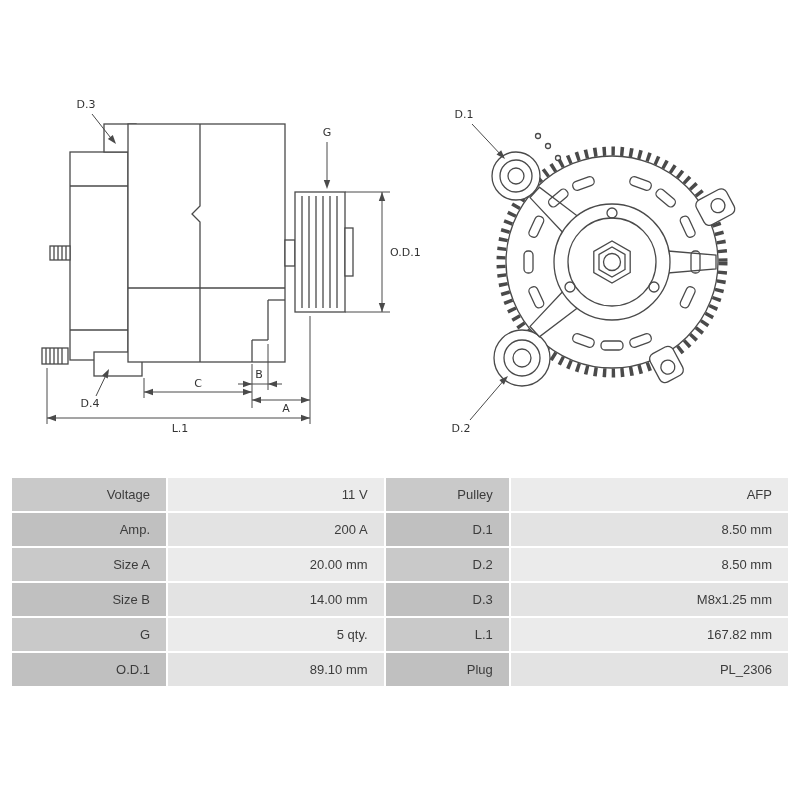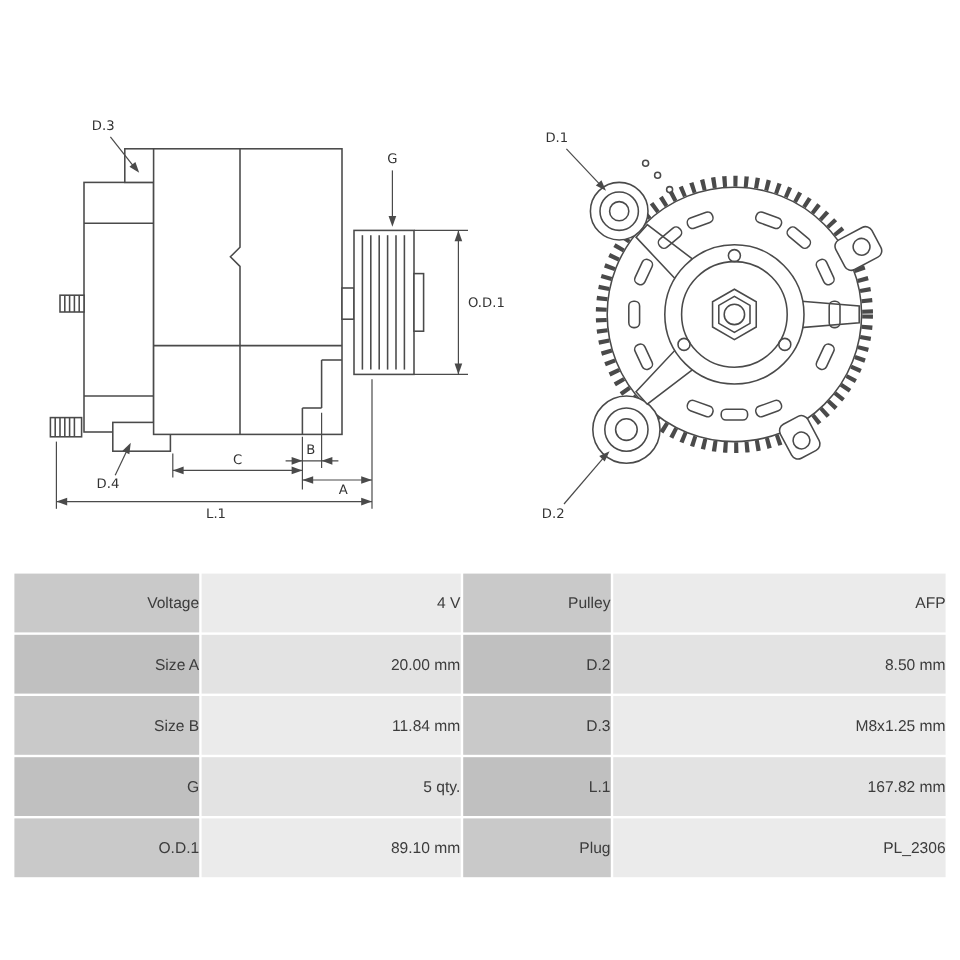--- a/index.html
+++ b/index.html
@@ -12,22 +12,22 @@
   svg text {
     font-family:"DejaVu Sans", sans-serif;
     font-size:11px; fill:#333333;
   }
   .spec-table-wrap { padding:6px 10px 0 10px; }
   table.spec {
     width:780px; border-collapse:separate; border-spacing:2px;
     table-layout:fixed; background:#ffffff;
   }
   table.spec td {
-    height:49px; font-size:13px; color:#3c3c3c;
-    text-align:right; padding-right:0; vertical-align:middle;
+    height:33px; font-size:13px; color:#3c3c3c;
+    text-align:right; padding-right:16px; vertical-align:middle;
   }
   col.c1 { width:20%; } col.c2 { width:28%; }
   col.c3 { width:16%; } col.c4 { width:36%; }
   tr:nth-child(odd)  td.lbl { background:#c9c9c9; }
   tr:nth-child(even) td.lbl { background:#c0c0c0; }
   tr:nth-child(odd)  td.val { background:#ebebeb; }
   tr:nth-child(even) td.val { background:#e3e3e3; }
 </style>
 </head>
 <body>
@@ -204,33 +204,39 @@
   <table class="spec">
     <colgroup>
         <col class="c1">
         <col class="c2">
         <col class="c3">
         <col class="c4">
       </colgroup>
     <tbody>
       <tr>
         <td class="lbl">Voltage</td>
-        <td class="val">4 V</td>
+        <td class="val">11 V</td>
         <td class="lbl">Pulley</td>
         <td class="val">AFP</td>
+      </tr>
+      <tr>
+        <td class="lbl">Amp.</td>
+        <td class="val">200 A</td>
+        <td class="lbl">D.1</td>
+        <td class="val">8.50 mm</td>
       </tr>
       <tr>
         <td class="lbl">Size A</td>
         <td class="val">20.00 mm</td>
         <td class="lbl">D.2</td>
         <td class="val">8.50 mm</td>
       </tr>
       <tr>
         <td class="lbl">Size B</td>
-        <td class="val">11.84 mm</td>
+        <td class="val">14.00 mm</td>
         <td class="lbl">D.3</td>
         <td class="val">M8x1.25 mm</td>
       </tr>
       <tr>
         <td class="lbl">G</td>
         <td class="val">5 qty.</td>
         <td class="lbl">L.1</td>
         <td class="val">167.82 mm</td>
       </tr>
       <tr>

